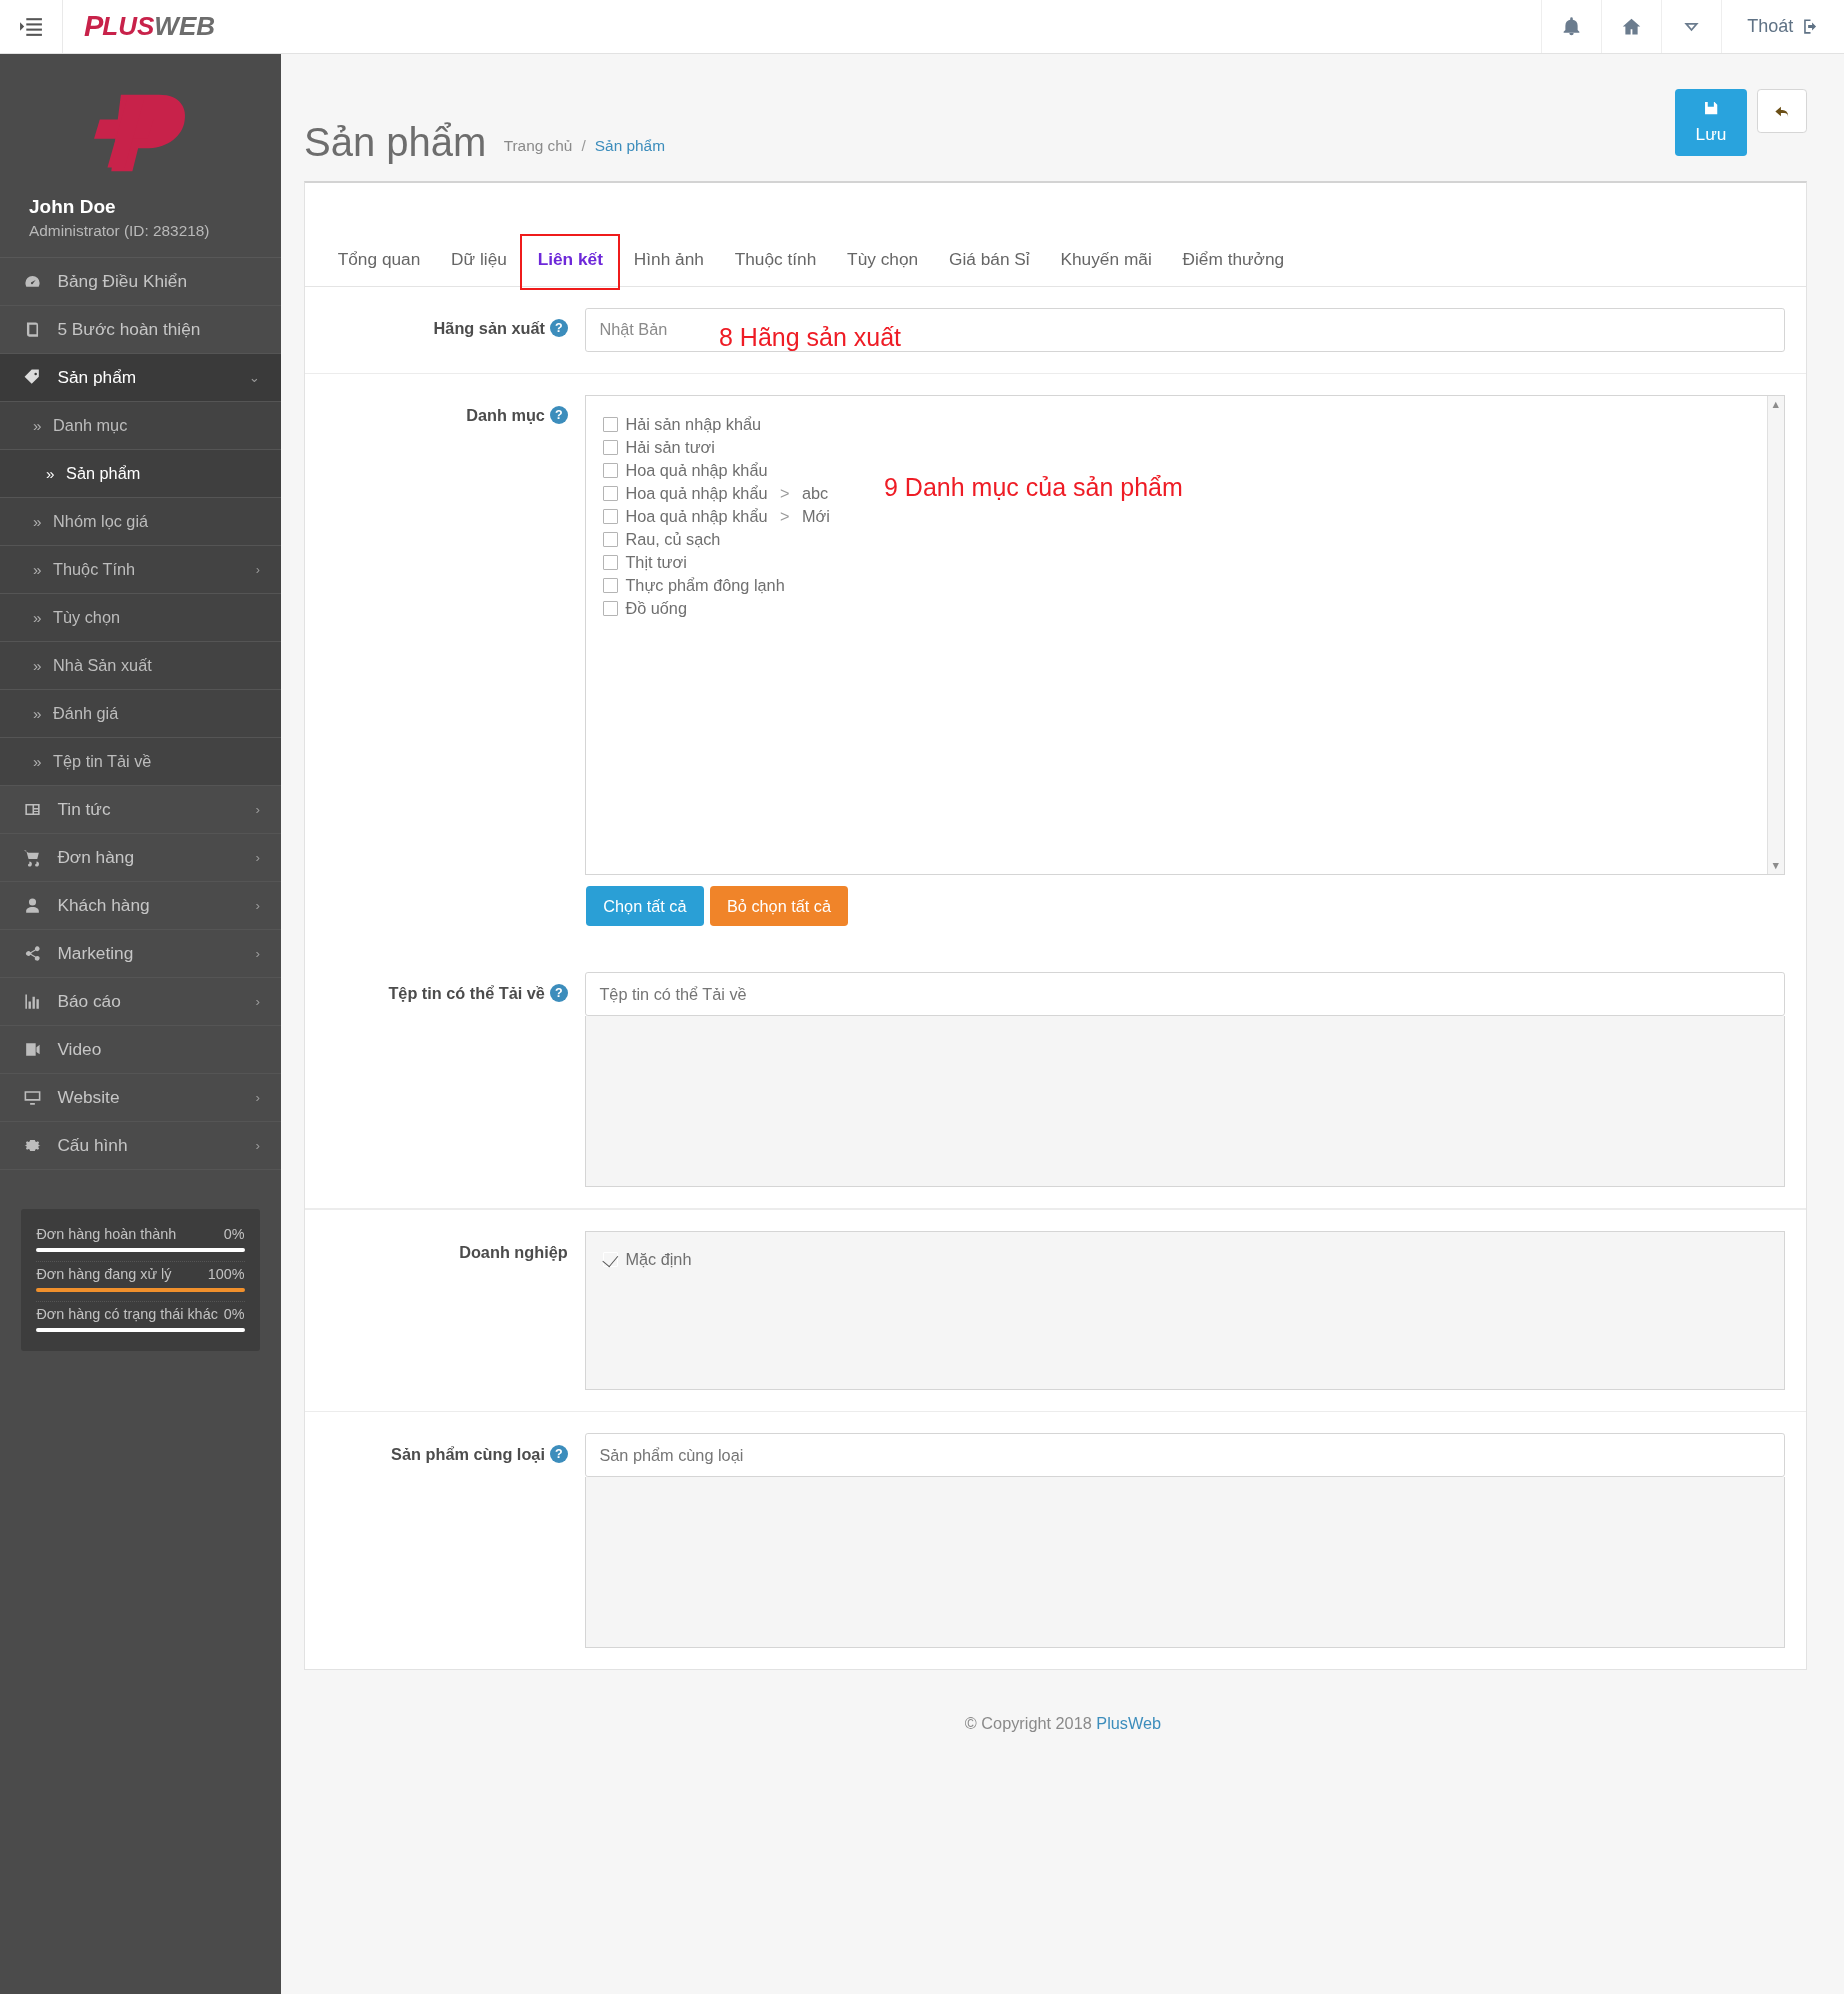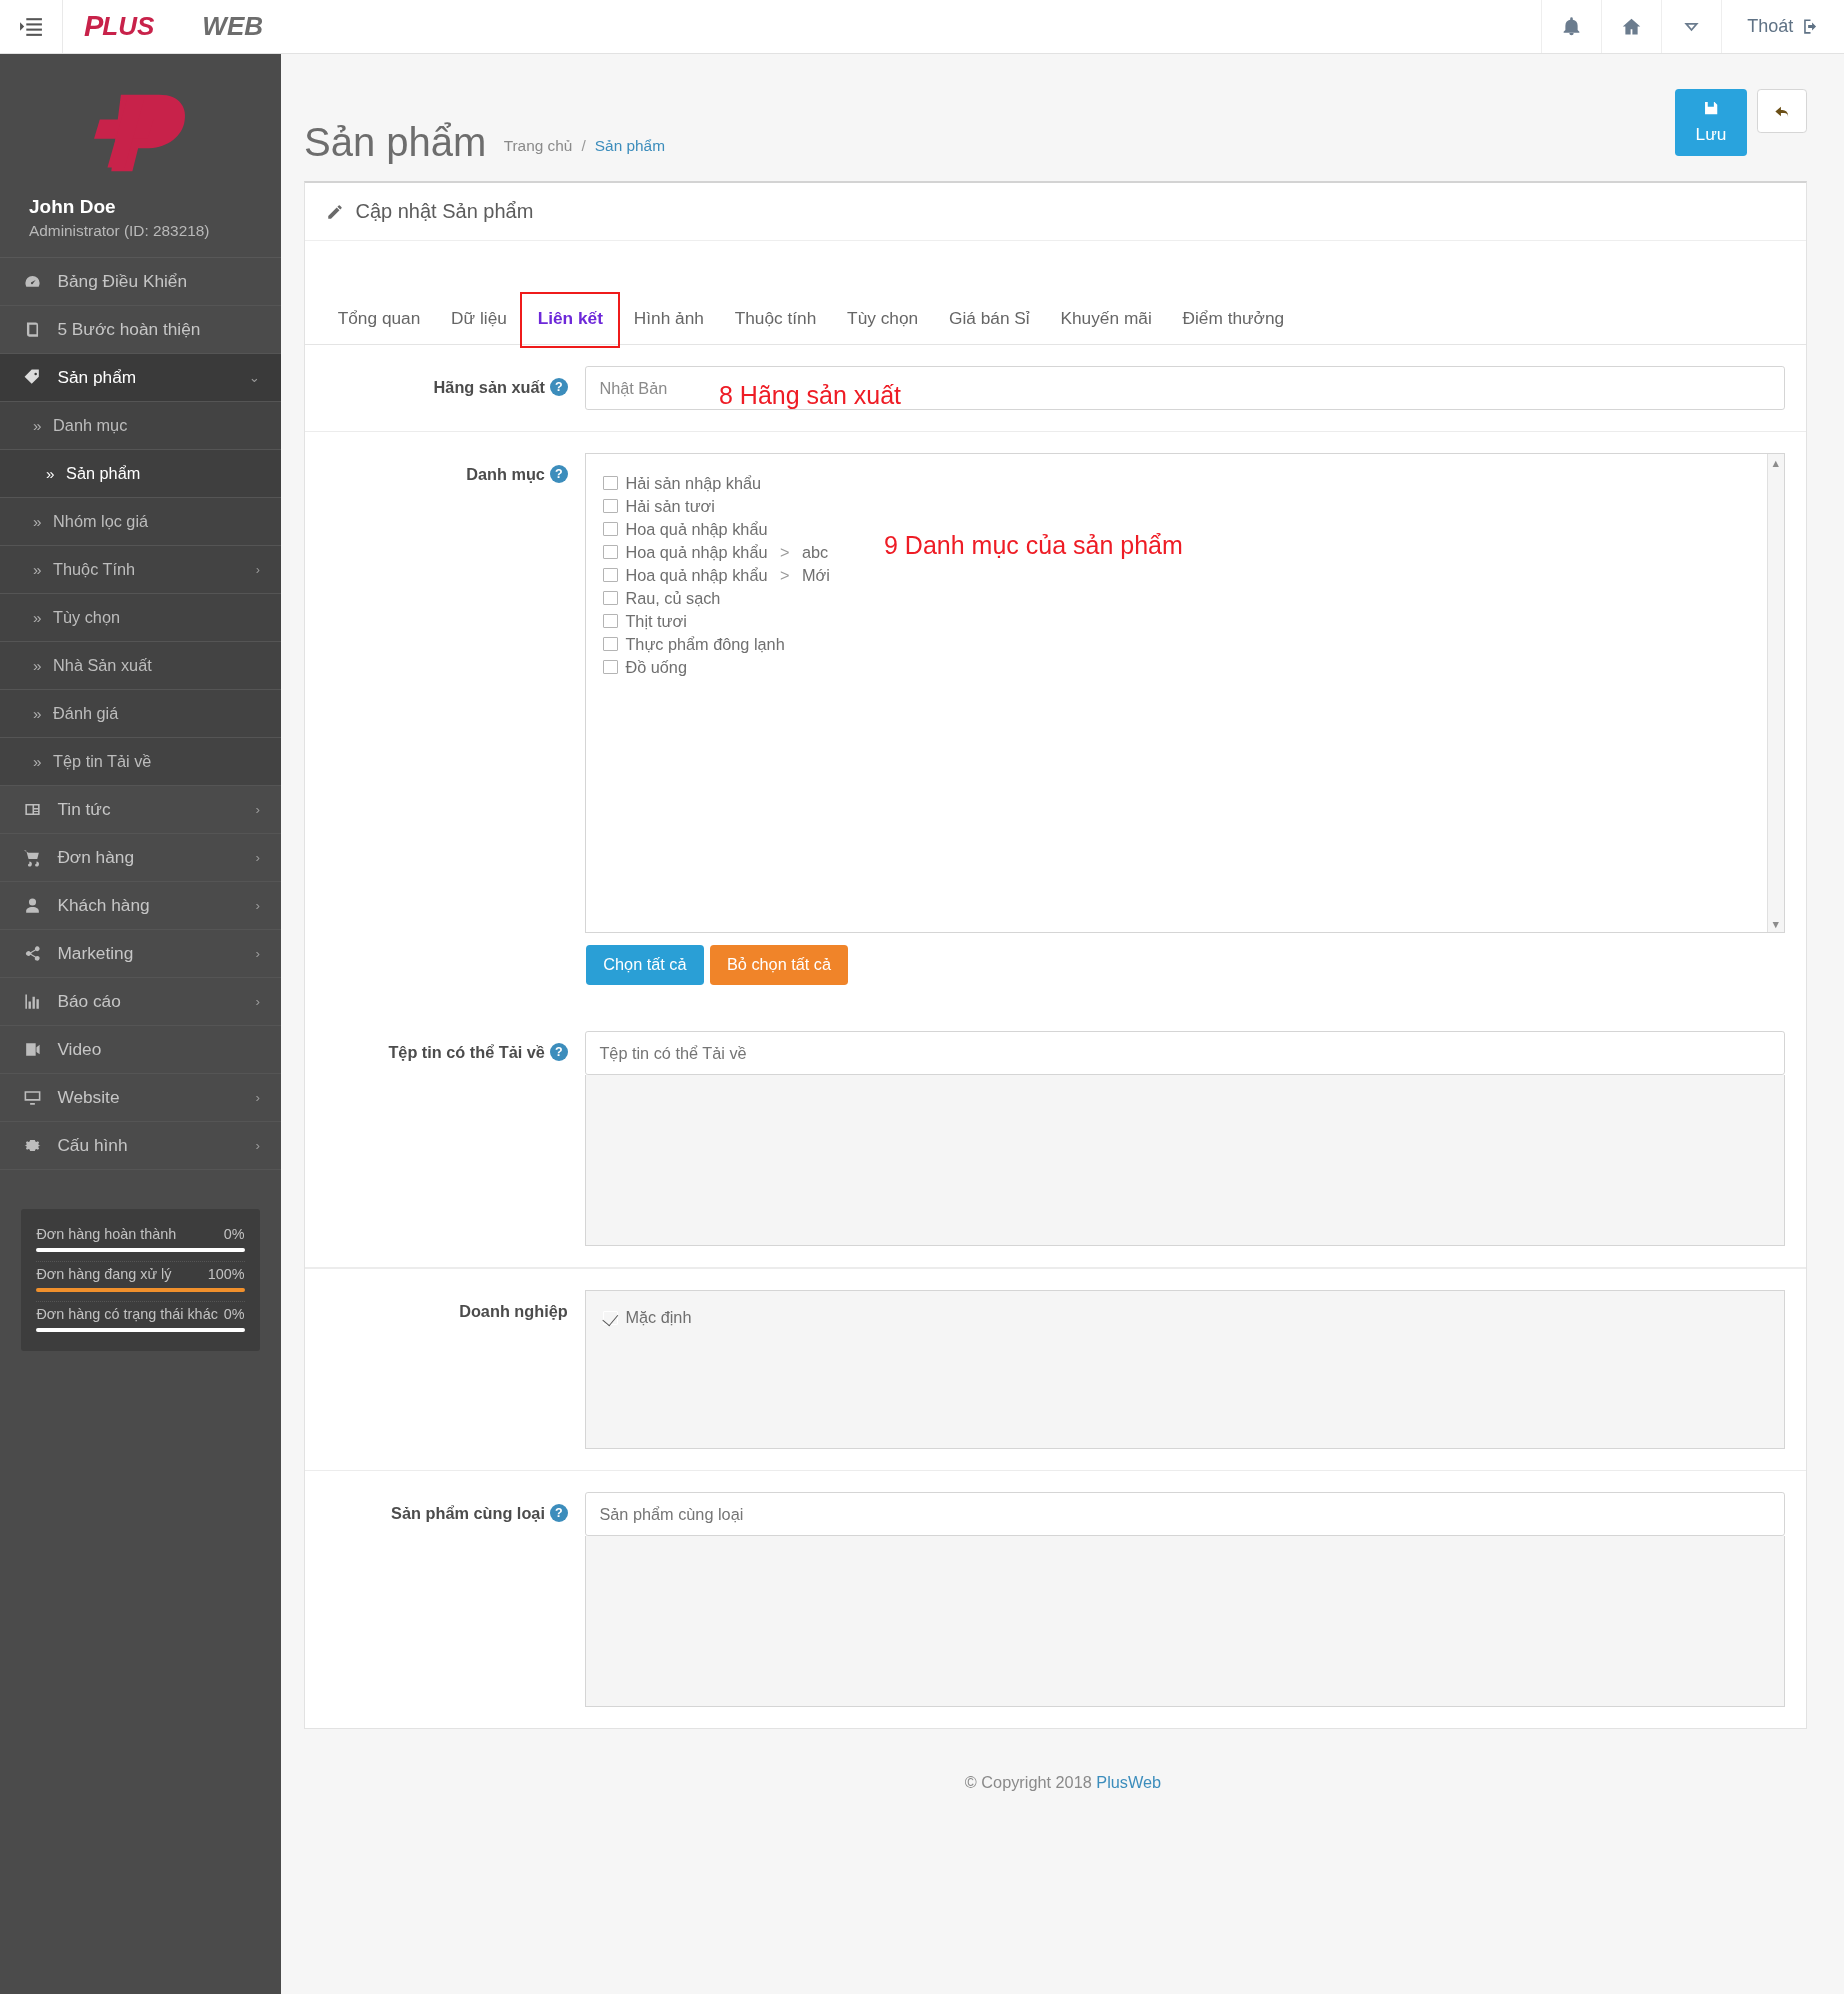--- a/index.html
+++ b/index.html
@@ -11,21 +11,21 @@
     font-size:17.3px;
   }
 
   
   .topbar { height:54px; background:#fff; border-bottom:1px solid #e2e2e2; display:flex; align-items:stretch; position:relative; z-index:20;}
   .tb-toggle { width:63px; display:flex; align-items:center; justify-content:center; border-right:1px solid #e9e9e9; cursor:pointer;}
   .tb-toggle svg { width:25px; height:25px; }
   .tb-logo { display:flex; align-items:center; padding:0 21px; }
   .logo-mark { color:#c8224a; font-weight:bold; font-size:29px; font-style:italic; letter-spacing:-1px; line-height:1;}
   .logo-lus { color:#c8224a; font-weight:bold; font-style:italic; font-size:26px; letter-spacing:0px;}
-  .logo-web { color:#6d6d6d; font-weight:bold; font-style:italic; font-size:26px;margin-left:48px;}
+  .logo-web { color:#6d6d6d; font-weight:bold; font-style:italic; font-size:26px;}
   .tb-spacer { flex:1; }
   .tb-item { width:60px; display:flex; align-items:center; justify-content:center; border-left:1px solid #eee; cursor:pointer; color:#6b7c8e;}
   .tb-item svg { width:21px; height:21px; fill:#6b7c8e;}
   .tb-exit { display:flex; align-items:center; gap:7.7px; padding:0 25px; border-left:1px solid #eee; color:#5f7285; cursor:pointer; font-size:18px;}
   .tb-exit svg{width:19px;height:19px;fill:#5f7285;}
 
   
   .shell { display:flex; align-items:stretch; min-height:1941px;}
   .sidebar { width:281px; background:#4b4b4b; flex:none; min-height:1941px;}
   .content { flex:1; background:#f6f6f6; position:relative;}
@@ -348,26 +348,20 @@
         </button>
         <button class="btn btn-back">
           <svg viewBox="0 0 24 24">
               <path d="M10 6 3 12l7 6v-4h4a5 5 0 0 1 5 5v-2a7 7 0 0 0-7-7h-2z"></path>
             </svg>
         </button>
       </div>
     </div>
 
     <div class="panel">
-      <div class="panel-head">
-        <svg viewBox="0 0 24 24">
-            <path d="M3 17.3V21h3.7L18 9.7 14.3 6zM20.7 7a1 1 0 0 0 0-1.4l-2.3-2.3a1 1 0 0 0-1.4 0l-1.8 1.8L19 8.8z"></path>
-          </svg>
-        <span>Cập nhật Sản phẩm</span>
-      </div>
 
       <div class="tabs">
         <div class="tab">Tổng quan</div>
         <div class="tab">Dữ liệu</div>
         <div class="tab active hl">Liên kết</div>
         <div class="tab">Hình ảnh</div>
         <div class="tab">Thuộc tính</div>
         <div class="tab">Tùy chọn</div>
         <div class="tab">Giá bán Sỉ</div>
         <div class="tab">Khuyến mãi</div>

